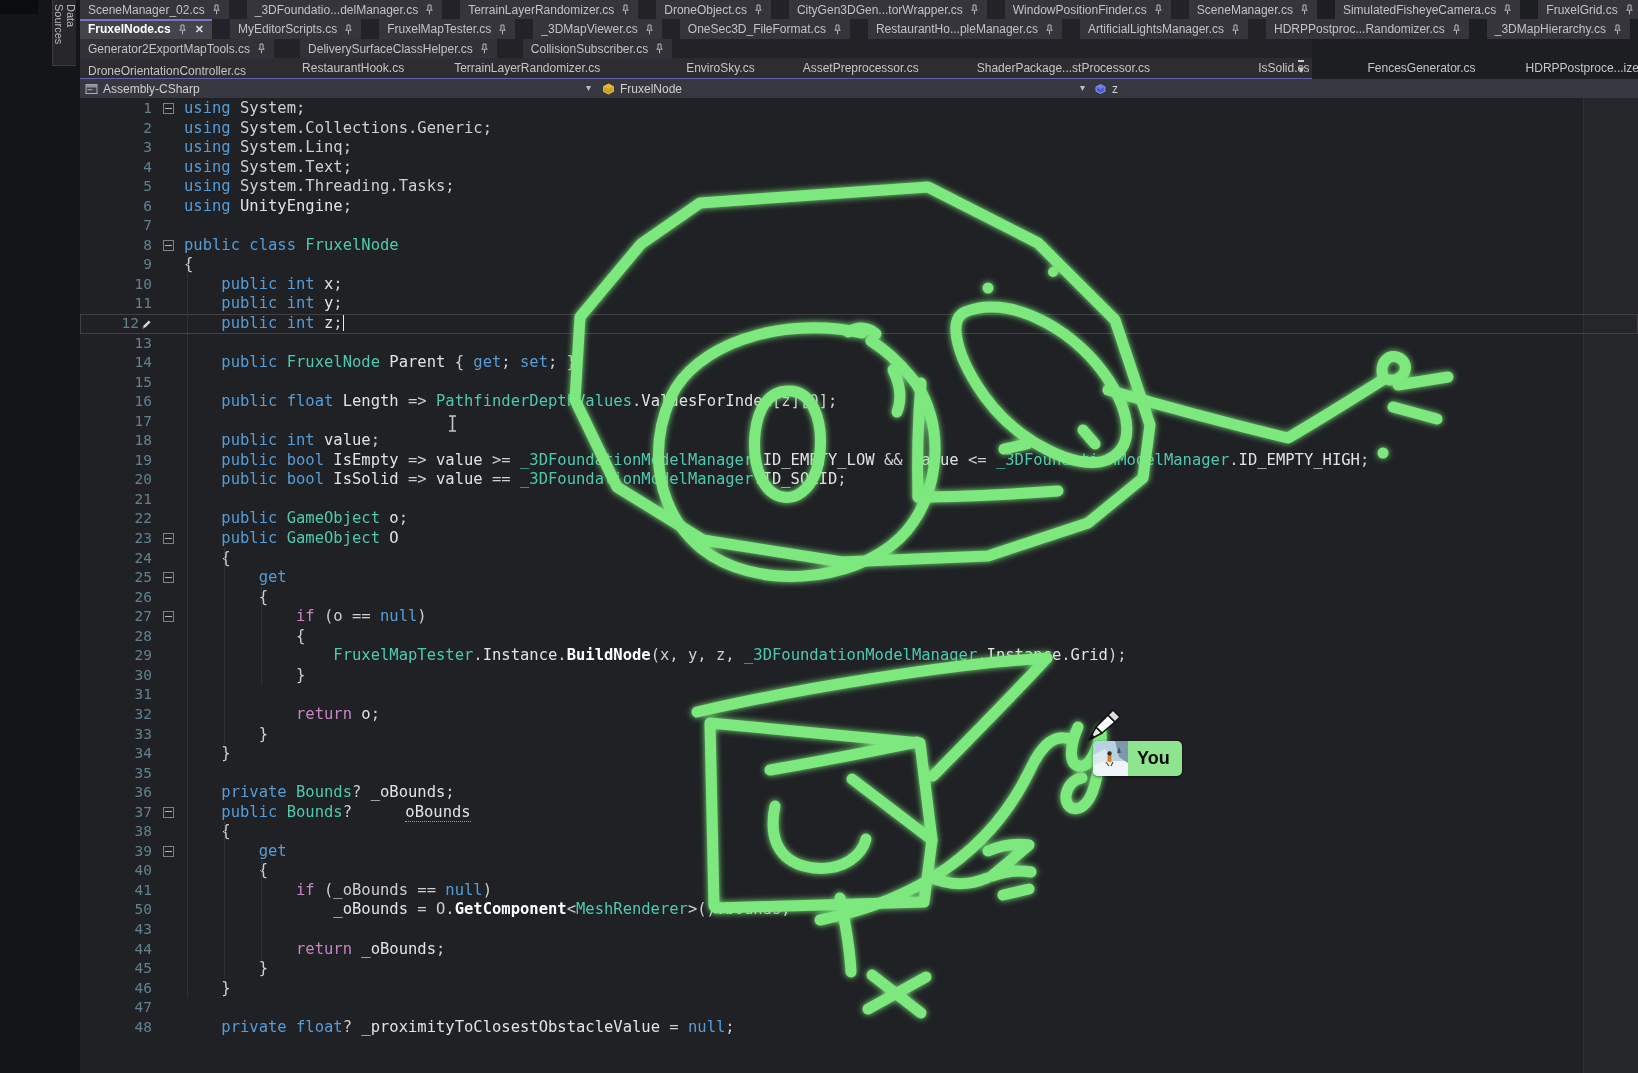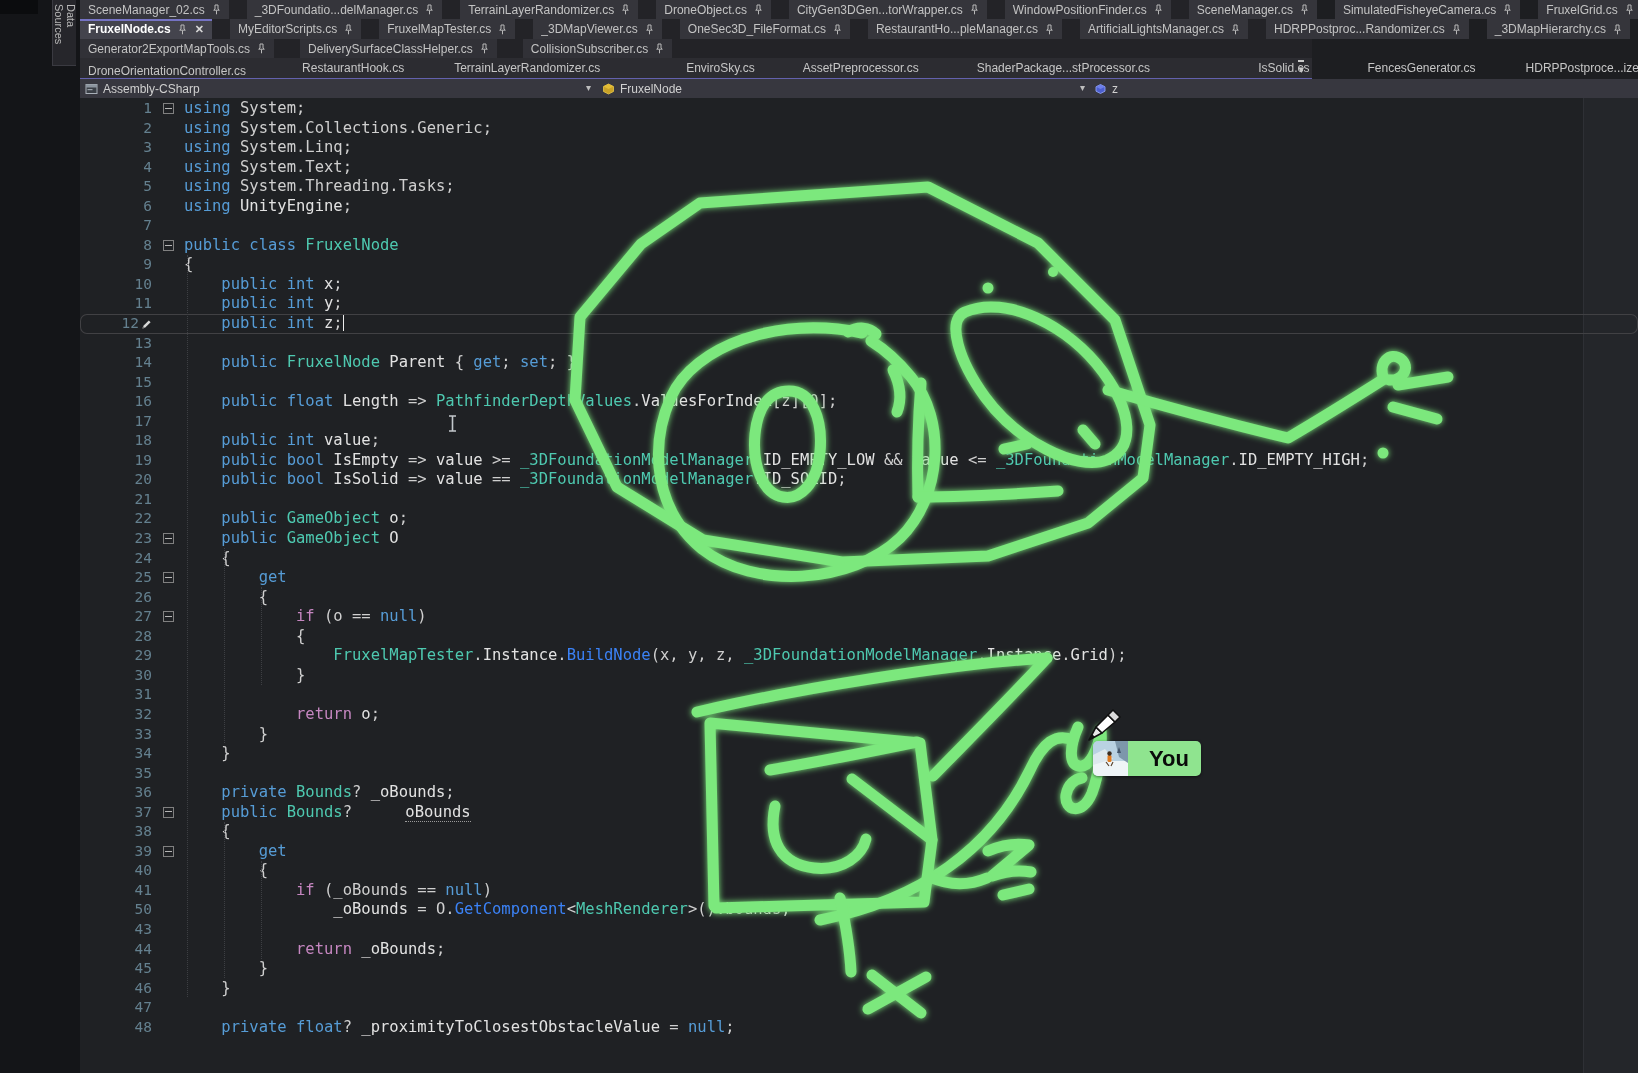--- a/index.html
+++ b/index.html
@@ -52,39 +52,39 @@
   #editor{position:absolute;left:80px;top:98px;width:1558px;height:975px;background:#1f2124;}
   #scroll-strip{position:absolute;right:0;top:0;width:54px;height:975px;background:#24262a;
     border-left:1px solid #2e3035;}
   #code-lines{position:absolute;left:0;top:1px;width:1558px;}
   .cl{display:flex;height:19.55px;line-height:19.55px;white-space:pre;
     font-family:"DejaVu Sans Mono",monospace;font-size:15.5px;position:relative;}
   .cl .ln{width:72px;flex:0 0 72px;text-align:right;color:#64808f;font-size:14.5px;}
   .cl .fm{width:32px;flex:0 0 32px;display:flex;align-items:center;justify-content:center;position:relative;}
   .fbox{width:9px;height:9px;border:1px solid #808080;background:#1f2124;position:relative;}
   .fbox::after{content:"";position:absolute;left:1px;right:1px;top:3.5px;height:1px;background:#b5b5b5;}
-  .cl.cur{box-shadow:inset 0 0 0 1px #414144;border-radius:7px;}
+  .cl.cur{box-shadow:inset 0 0 0 1px #414144;}
   .tok.kw{color:#569cd6;}
   .tok.ct{color:#c586c0;}
   .tok.ty{color:#4ec9b0;}
-  .tok.me{color:#3b82f6;}
+  .tok.me{color:#ffffff;font-weight:bold;}
   .tok.pl{color:#cfcfcf;}
   .tok.id{color:#e2e2e2;}
   .tok.du{color:#e2e2e2;border-bottom:1px dotted #9a9a9a;margin-left:44px;}
   .caret{display:inline-block;width:1.5px;height:16px;background:#ececec;vertical-align:-3px;}
   .editmark{margin-left:2px;display:inline-flex;vertical-align:middle;}
   .iguide{position:absolute;width:0;border-left:1px dotted #3d3f43;}
 
   
   #ink{position:absolute;left:0;top:0;width:1638px;height:1073px;pointer-events:none;}
 
   
   #you-badge{position:absolute;left:1093px;top:741px;height:35px;border-radius:5px;
     display:flex;align-items:center;overflow:hidden;box-shadow:0 1px 3px rgba(0,0,0,.5);}
-  #you-badge .txt{padding:0 12px 0 9px;font-size:22px;font-weight:bold;color:#0a0a0a;margin-left:12px;}
+  #you-badge .txt{padding:0 12px 0 9px;font-size:18px;font-weight:bold;color:#0a0a0a;}
   #you-avatar{width:35px;height:35px;flex:0 0 35px;}
 </style>
 </head>
 <body>
 <div id="stage">
 
   <div id="left-rail">
     <div class="corner"></div>
     <div id="vtab">
       <span>Data Sources</span>

